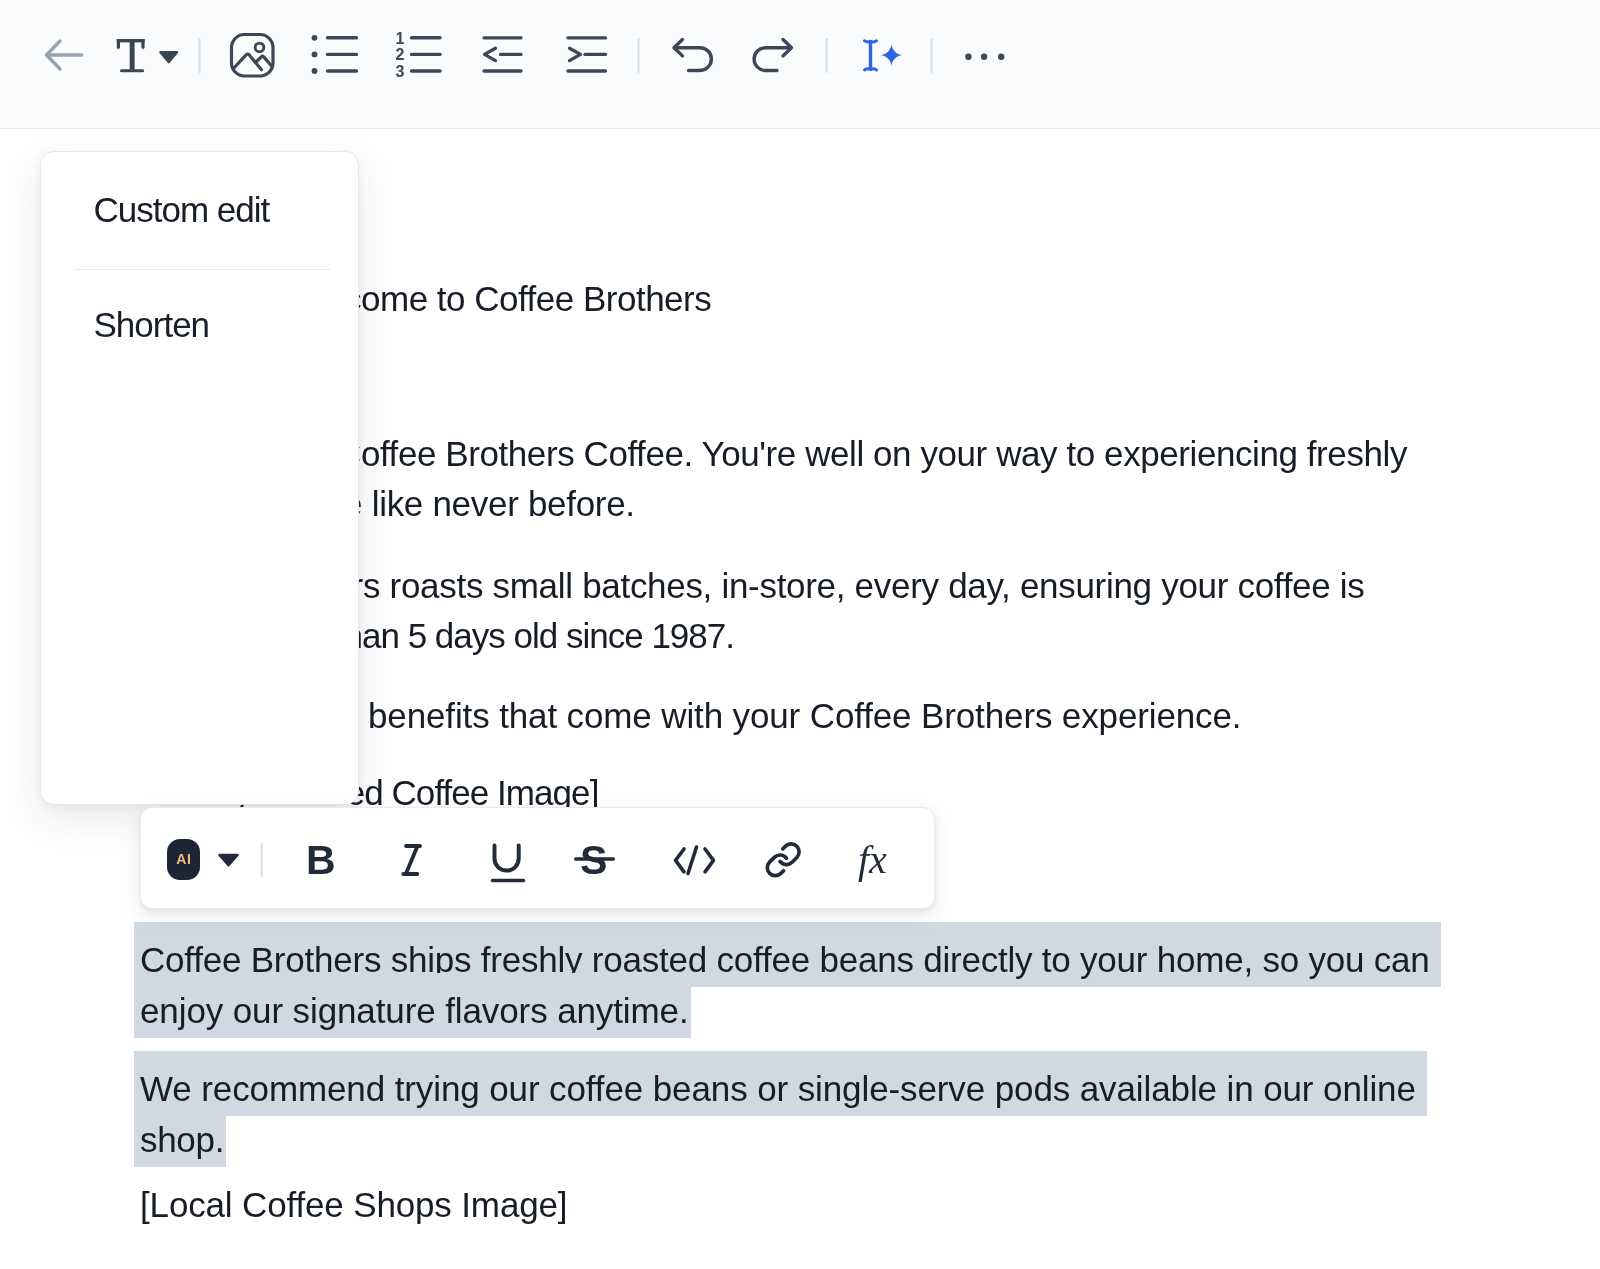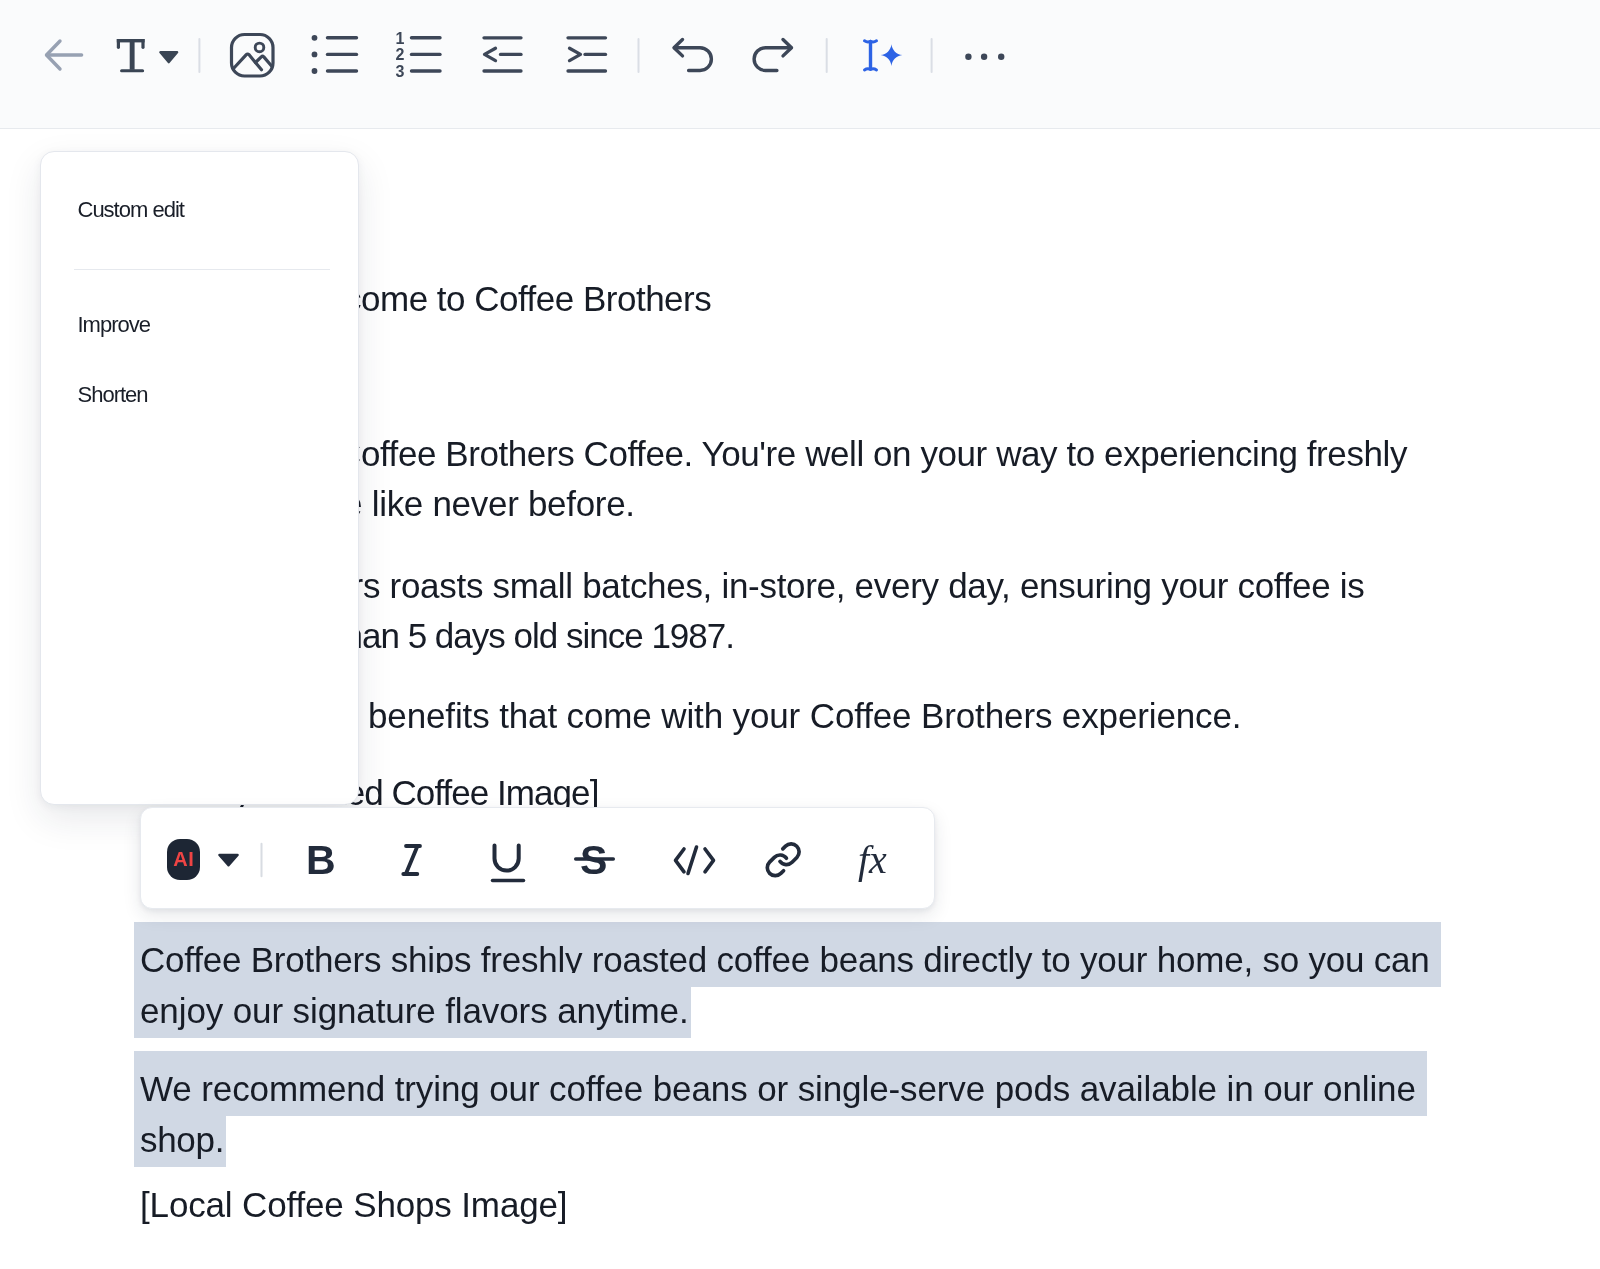--- a/index.html
+++ b/index.html
@@ -7,30 +7,30 @@
        font-family:"Liberation Sans",sans-serif;}
   .topbar{position:absolute;left:0;top:0;width:1600px;height:128px;background:#fafbfc;
           border-bottom:1.5px solid #e7eaee;}
   .ln{position:absolute;white-space:pre;font-size:35px;line-height:52px;height:52px;
       letter-spacing:-0.3px;color:#171c26;}
   .hl{display:inline-block;line-height:49px;background:#d0d8e4;white-space:pre;
       padding:13px 2px 3px 6px;margin-left:-6px;}
   .menu{position:absolute;left:40px;top:150.5px;width:319px;height:654.5px;background:#fff;
         border:1.5px solid #e4e7ed;border-radius:14px;box-sizing:border-box;
         box-shadow:0 14px 36px rgba(25,35,60,.10),0 2px 8px rgba(25,35,60,.05);z-index:5;}
-  .mi{height:70px;line-height:70px;padding-left:36.5px;font-size:22px;letter-spacing:-1px;
-      color:#191e28;position:relative;}
+  .mi{height:70px;line-height:70px;padding-left:36.5px;font-size:35px;letter-spacing:-1px;
+      color:#191e28;position:relative;margin-left:16px;}
   .msep{border-top:1.5px solid #e6e9ee;margin:24px 28.5px 20px 32.5px;}
   .mpad{padding-top:23px;}
   .ftb{position:absolute;left:140px;top:807px;width:795px;height:102px;background:#fff;
        border:1.5px solid #e7eaef;border-radius:12px;box-sizing:border-box;z-index:6;
        box-shadow:0 7px 18px rgba(25,35,60,.10),0 2px 5px rgba(25,35,60,.06);}
   .aibadge{position:absolute;left:26.3px;top:31.2px;width:33px;height:41px;background:#1d2634;
-       border-radius:13px;color:#ef4444;text-align:center;line-height:41px;
-       font-size:20px;font-weight:bold;letter-spacing:0.5px;}
+       border-radius:13px;color:#fdba74;text-align:center;line-height:41px;
+       font-size:14px;font-weight:bold;letter-spacing:0.5px;}
   svg{position:absolute;left:0;top:0;}
 </style>
 </head>
 <body>
 <div class="topbar"></div>
 
 <svg width="1600" height="129" viewBox="0 0 1600 129" fill="none">
 
   <g stroke="#97a1b2" stroke-width="3.4" stroke-linecap="round" stroke-linejoin="round">
     <path d="M60 41 L46.5 55 L60 69"></path>
@@ -133,21 +133,20 @@
 <div class="ln" style="left:140px;top:921.8px;letter-spacing:-0.22px;"><span class="hl">Coffee Brothers ships freshly roasted coffee beans directly to your home, so you can </span></div>
 <div class="ln" style="left:140px;top:973.3px;letter-spacing:-0.11px;"><span class="hl">enjoy our signature flavors anytime.</span></div>
 <div class="ln" style="left:140px;top:1050.6px;letter-spacing:-0.11px;"><span class="hl">We recommend trying our coffee beans or single-serve pods available in our online </span></div>
 <div class="ln" style="left:140px;top:1102.2px;"><span class="hl">shop.</span></div>
 <div class="ln" style="left:140px;top:1178.7px;letter-spacing:-0.15px;">[Local Coffee Shops Image]</div>
 
 <div class="menu">
   <div class="mpad"></div>
   <div class="mi">Custom edit</div>
   <div class="msep"></div>
-  <div class="mi">Improve</div>
   <div class="mi">Shorten</div>
 </div>
 
 <div class="ftb">
   <div class="aibadge">AI</div>
   <svg style="left:-1.5px;top:-1.5px" width="795" height="102" viewBox="0 0 795 102" fill="none">
 
     <path d="M79.5 48 H97.5 L88.5 58.2 Z" fill="#222b3b" stroke="#222b3b" stroke-width="2.6" stroke-linejoin="round"></path>
 
     <path d="M121.5 36.75 V69.25" stroke="#d8dce2" stroke-width="2" stroke-linecap="round"></path>

